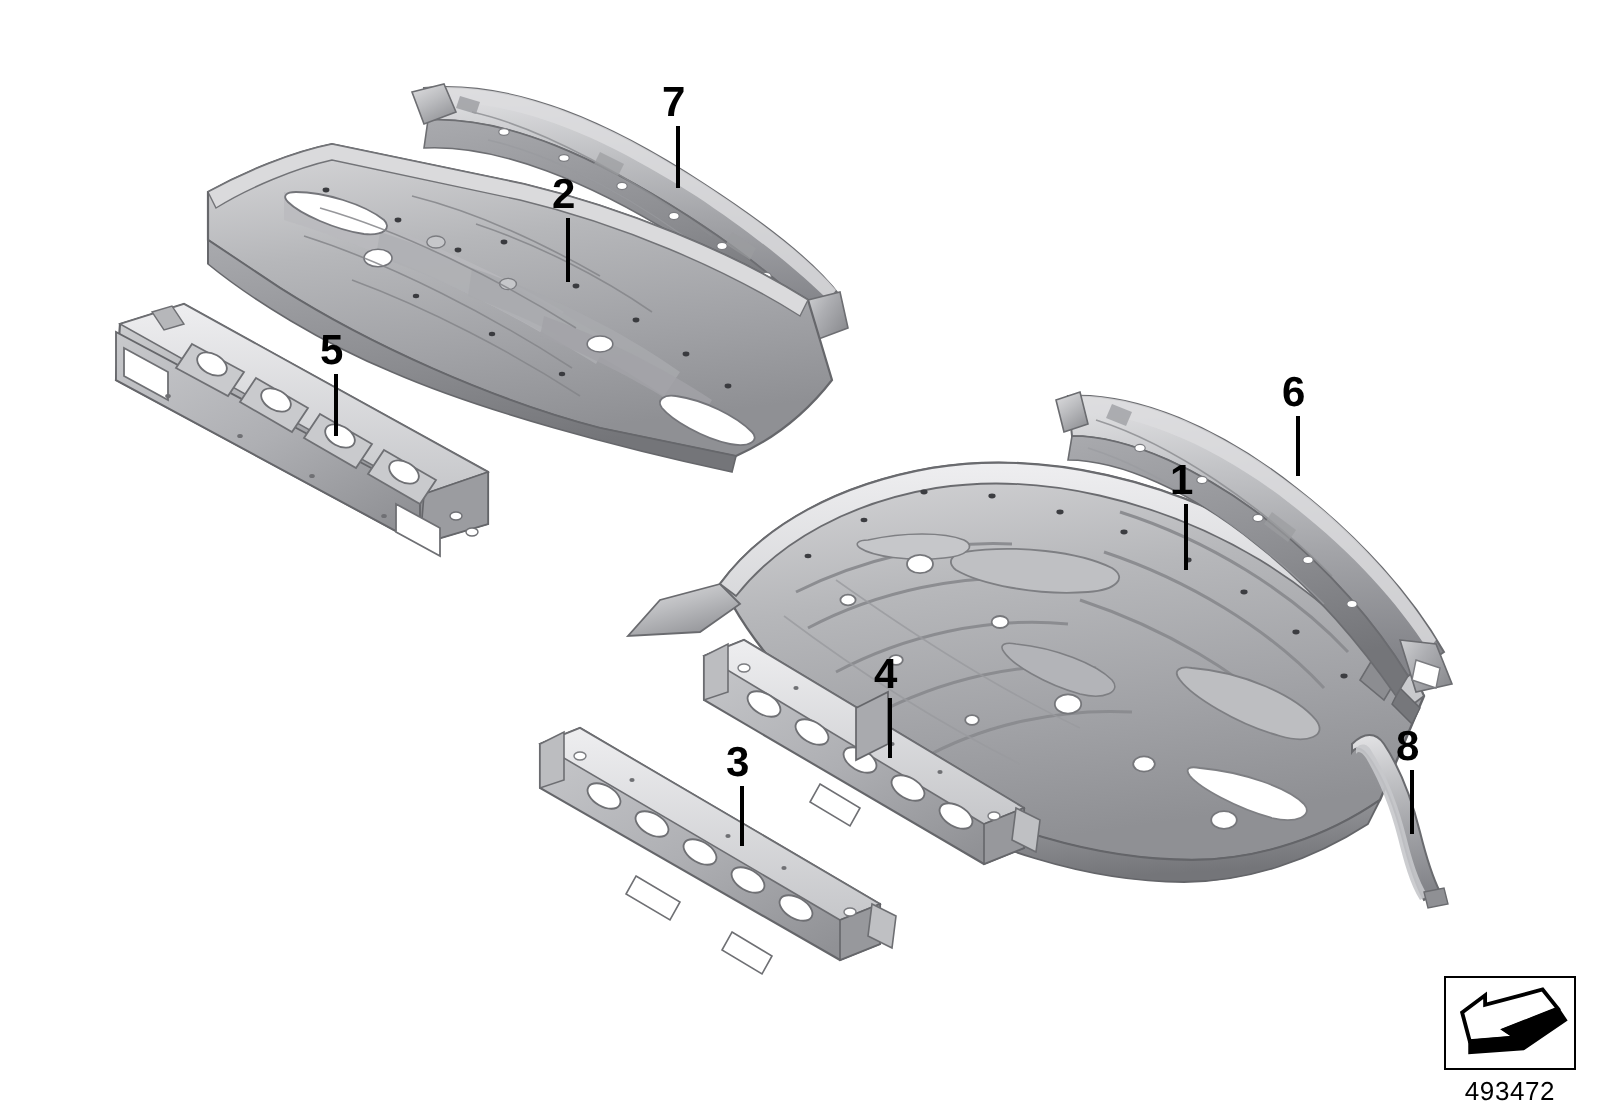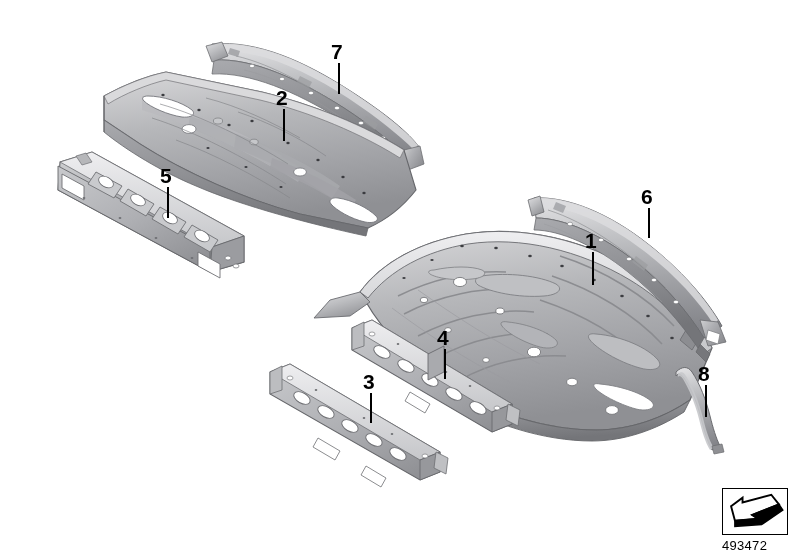--- a/index.html
+++ b/index.html
@@ -31,20 +31,21 @@
     left:722px;top:488px;
     width:66px;height:47px;
     border:1.5px solid #000;
     background:#ffffff;
     box-sizing:border-box;
   }
   #legend svg{display:block;width:100%;height:100%;}
   #partnumber{
     position:absolute;
     left:722px;top:538px;width:66px;
+    text-align:center;
     font-family:"Liberation Sans", sans-serif;
     font-size:13px;
     color:#000;
     letter-spacing:0.3px;
   }
 </style>
 </head>
 <body>
 
 <div id="stage">

